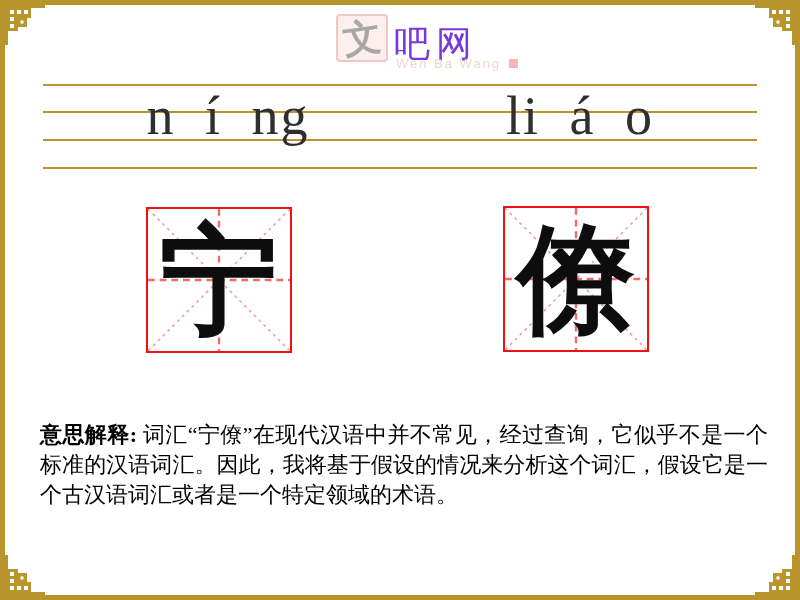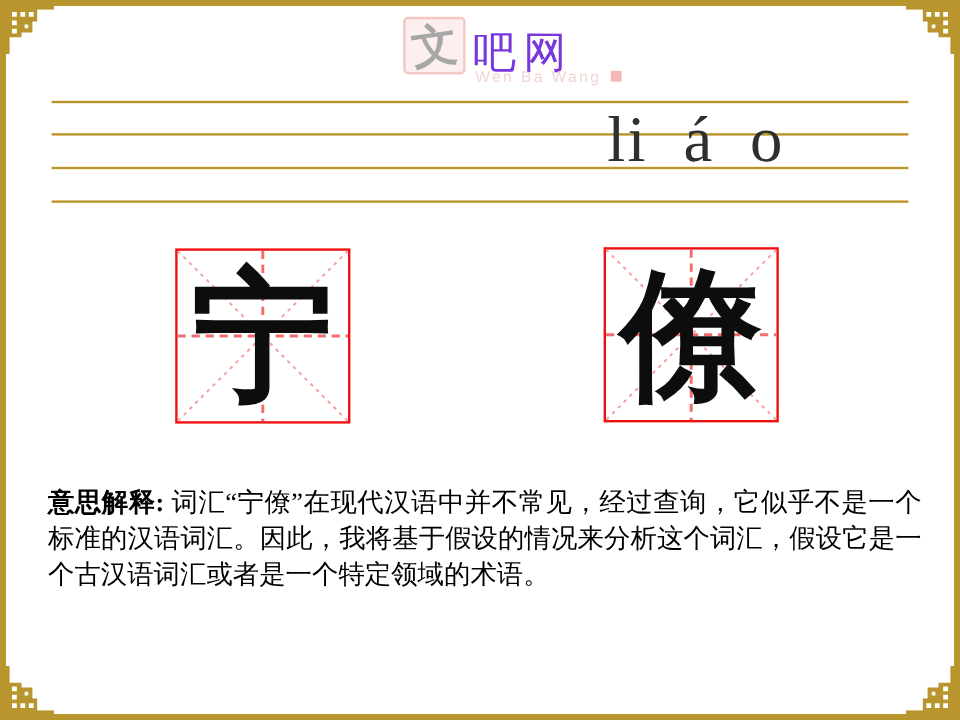--- a/index.html
+++ b/index.html
@@ -42,21 +42,21 @@
   
   .charbox{position:absolute;width:146px;height:146px;border:2px solid #ee1111;
            box-sizing:border-box;background:#fff;}
   .b1{left:146px;top:207px;} .b2{left:503px;top:206px;}
   .charbox svg{position:absolute;inset:0;width:100%;height:100%;}
   .hanzi{position:absolute;inset:0;display:flex;align-items:center;justify-content:center;
          font-size:118px;font-weight:bold;color:#0d0d0d;line-height:1;
          font-family:"DejaVu Serif","Liberation Serif",serif;}
 
   
-  .definition{position:absolute;left:40px;top:404px;width:728px;
+  .definition{position:absolute;left:40px;top:420px;width:728px;
               font-size:22px;line-height:30px;color:#000;text-align:justify;}
   .definition strong{font-weight:bold;}
 </style>
 </head>
 <body>
 
 <div class="page">
 
   <div class="frame"></div>
 
@@ -107,20 +107,21 @@
     </div>
     <div class="logo-name">吧网</div>
     <div class="logo-sub"><span>Wen Ba Wang</span><span class="logo-dot"></span></div>
   </div>
 
   <div class="gline g1"></div>
   <div class="gline g2"></div>
   <div class="gline g3"></div>
   <div class="gline g4"></div>
 
+  <span class="pinyin p1">n í ng</span>
   <span class="pinyin p2">li á o</span>
 
   <div class="charbox b1">
     <svg viewBox="0 0 146 146" aria-hidden="true">
       <line x1="0" y1="0" x2="146" y2="146" stroke="#f59a9a" stroke-width="1.6" stroke-dasharray="3,4"></line>
       <line x1="146" y1="0" x2="0" y2="146" stroke="#f59a9a" stroke-width="1.6" stroke-dasharray="3,4"></line>
       <line x1="73" y1="0" x2="73" y2="146" stroke="#f26c6c" stroke-width="2.5" stroke-dasharray="7,5"></line>
       <line x1="0" y1="73" x2="146" y2="73" stroke="#f26c6c" stroke-width="2.5" stroke-dasharray="7,5"></line>
     </svg>
     <div class="hanzi">宁</div>

